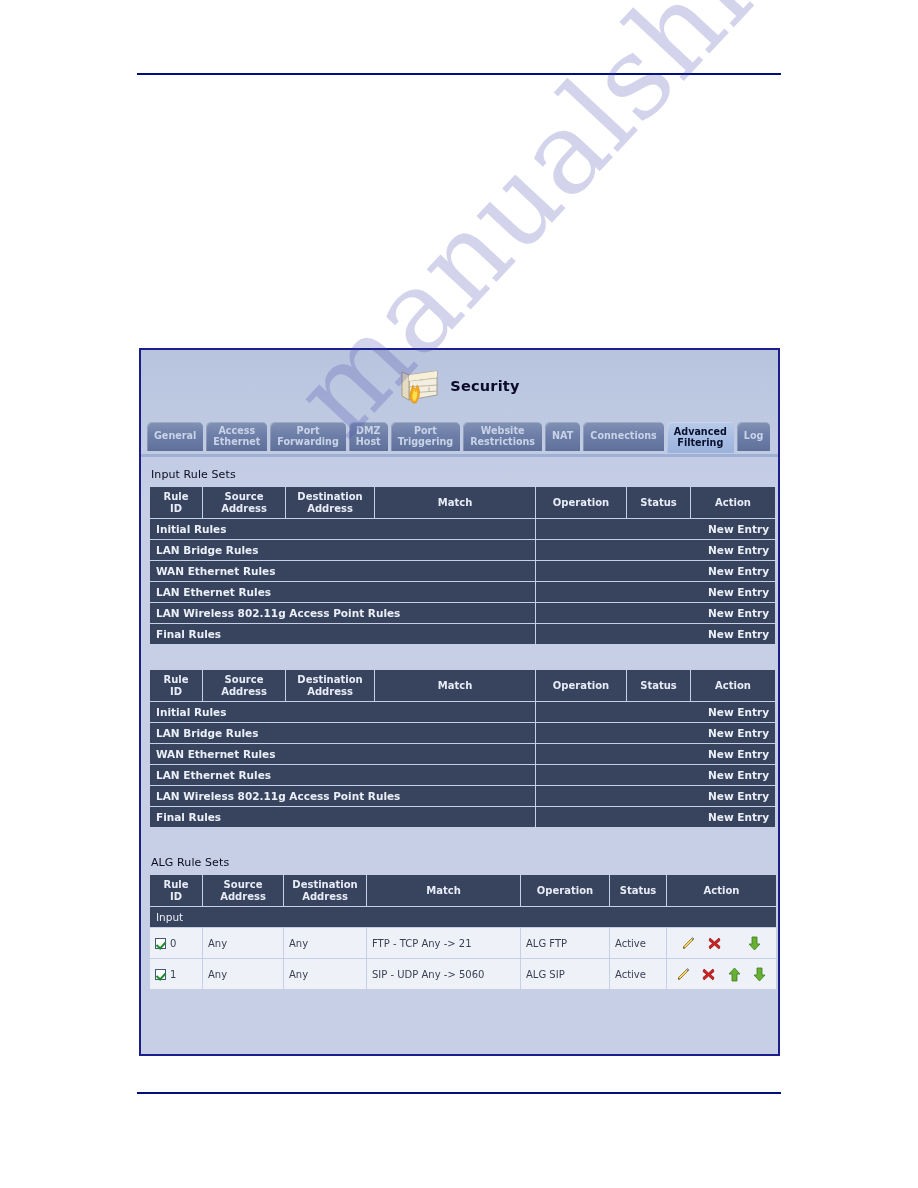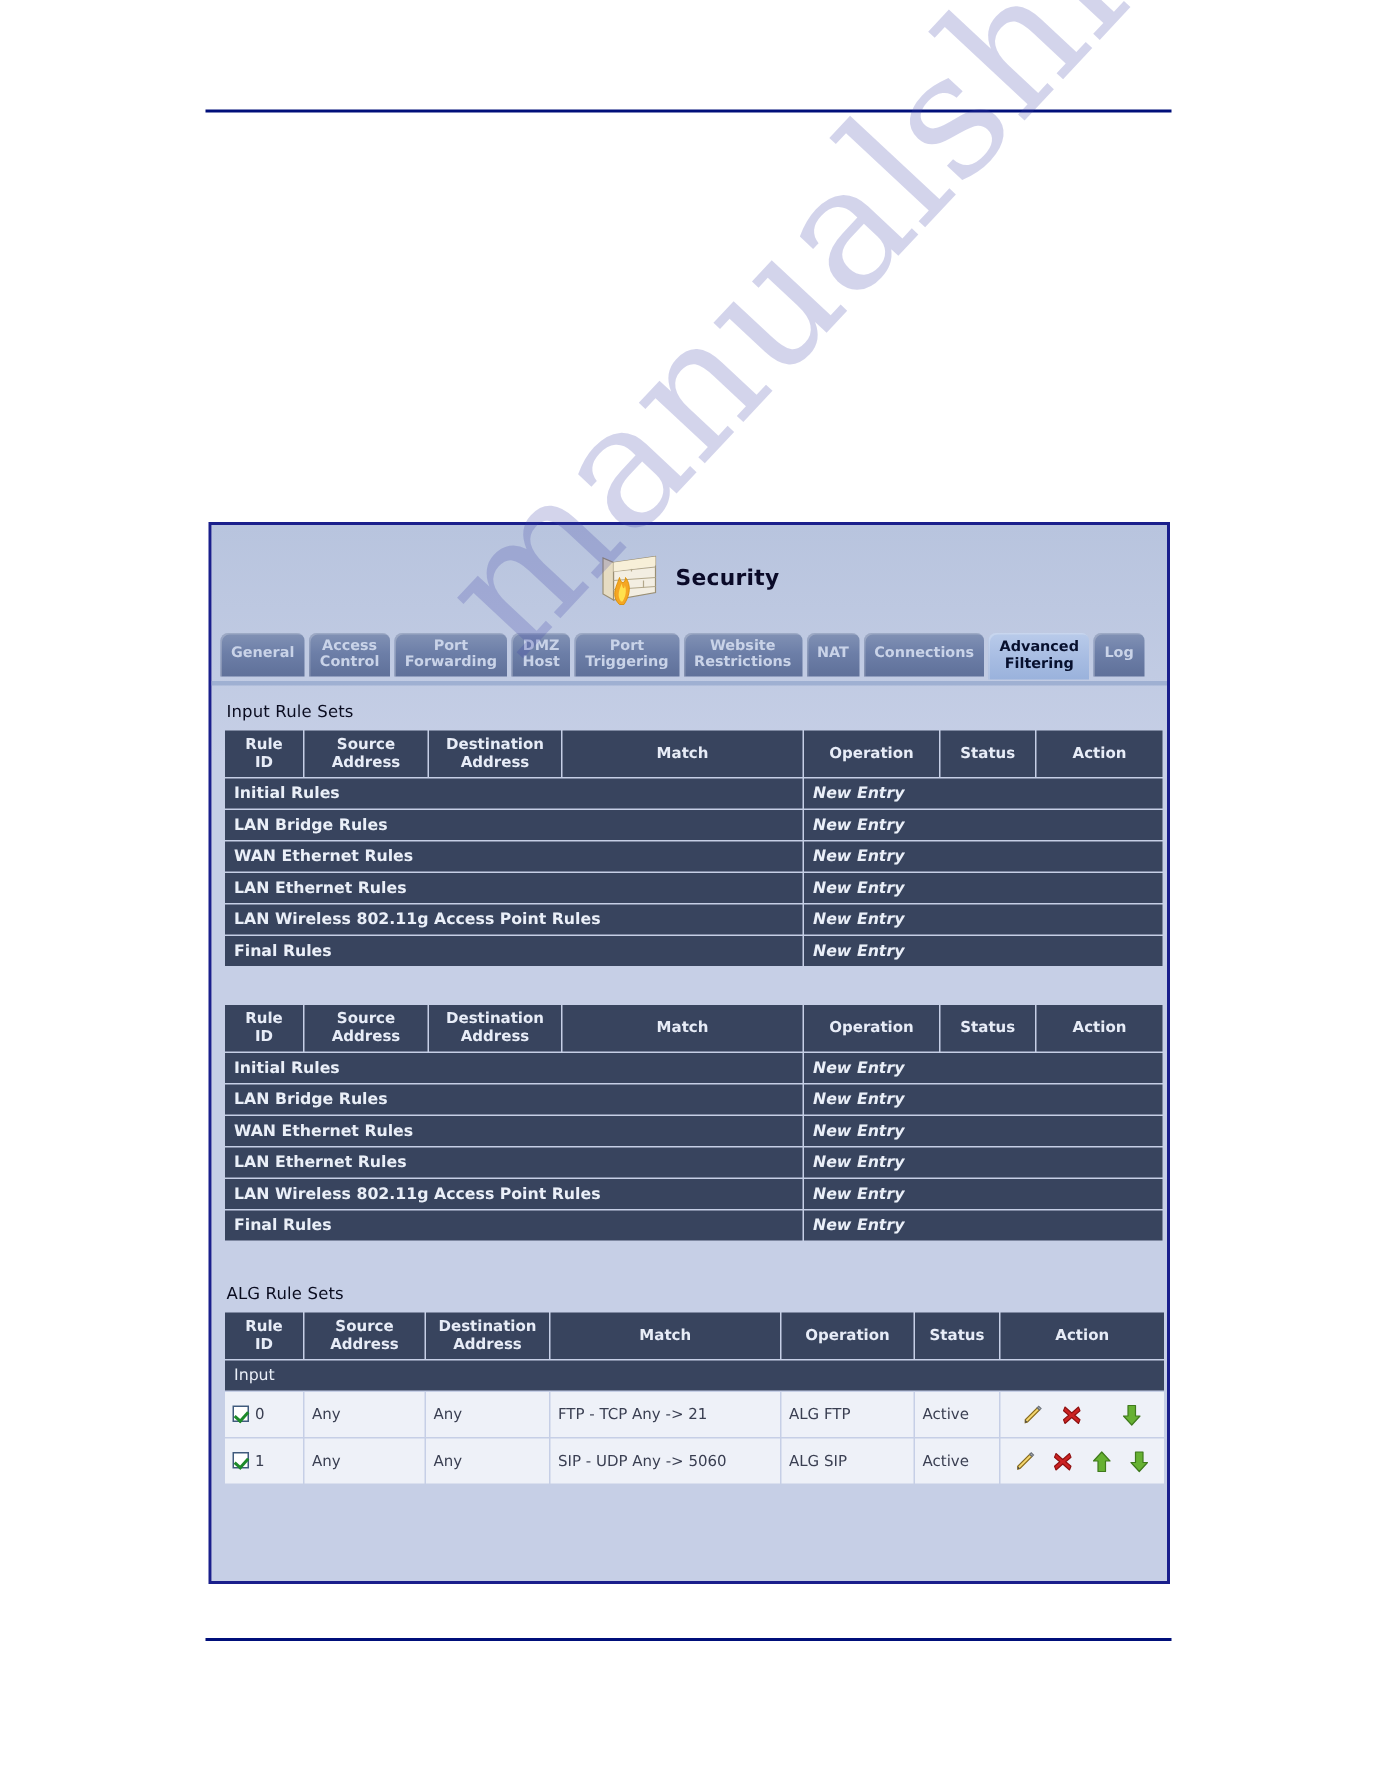--- a/index.html
+++ b/index.html
@@ -155,25 +155,25 @@
   }
   tr.setrow td {
     background: #38445e;
     color: #eaeff8;
     font-size: 10.5px;
     font-weight: bold;
     padding: 4px 6px;
     margin-left: 40px;
   }
   td.newentry {
+    text-align: right;
     color: #eaeff8;
     font-weight: bold;
     font-size: 10.5px;
     padding-right: 6px;
-    font-style: italic;
   }
   tr.subhead td {
     background: #38445e;
     color: #eaeff8;
     font-size: 10.5px;
     font-weight: normal;
     padding: 4px 6px;
   }
   tr.datarow td {
     background: #eef1f8;
@@ -267,21 +267,21 @@
     </span>
     <span class="panel-title">Security</span>
   </div>
 
   <div class="tabs">
     <div class="tab">
       <span>General</span>
     </div>
     <div class="tab">
       <span>Access</span>
-      <span>Control</span>
+      <span>Ethernet</span>
     </div>
     <div class="tab">
       <span>Port</span>
       <span>Forwarding</span>
     </div>
     <div class="tab">
       <span>DMZ</span>
       <span>Host</span>
     </div>
     <div class="tab">

